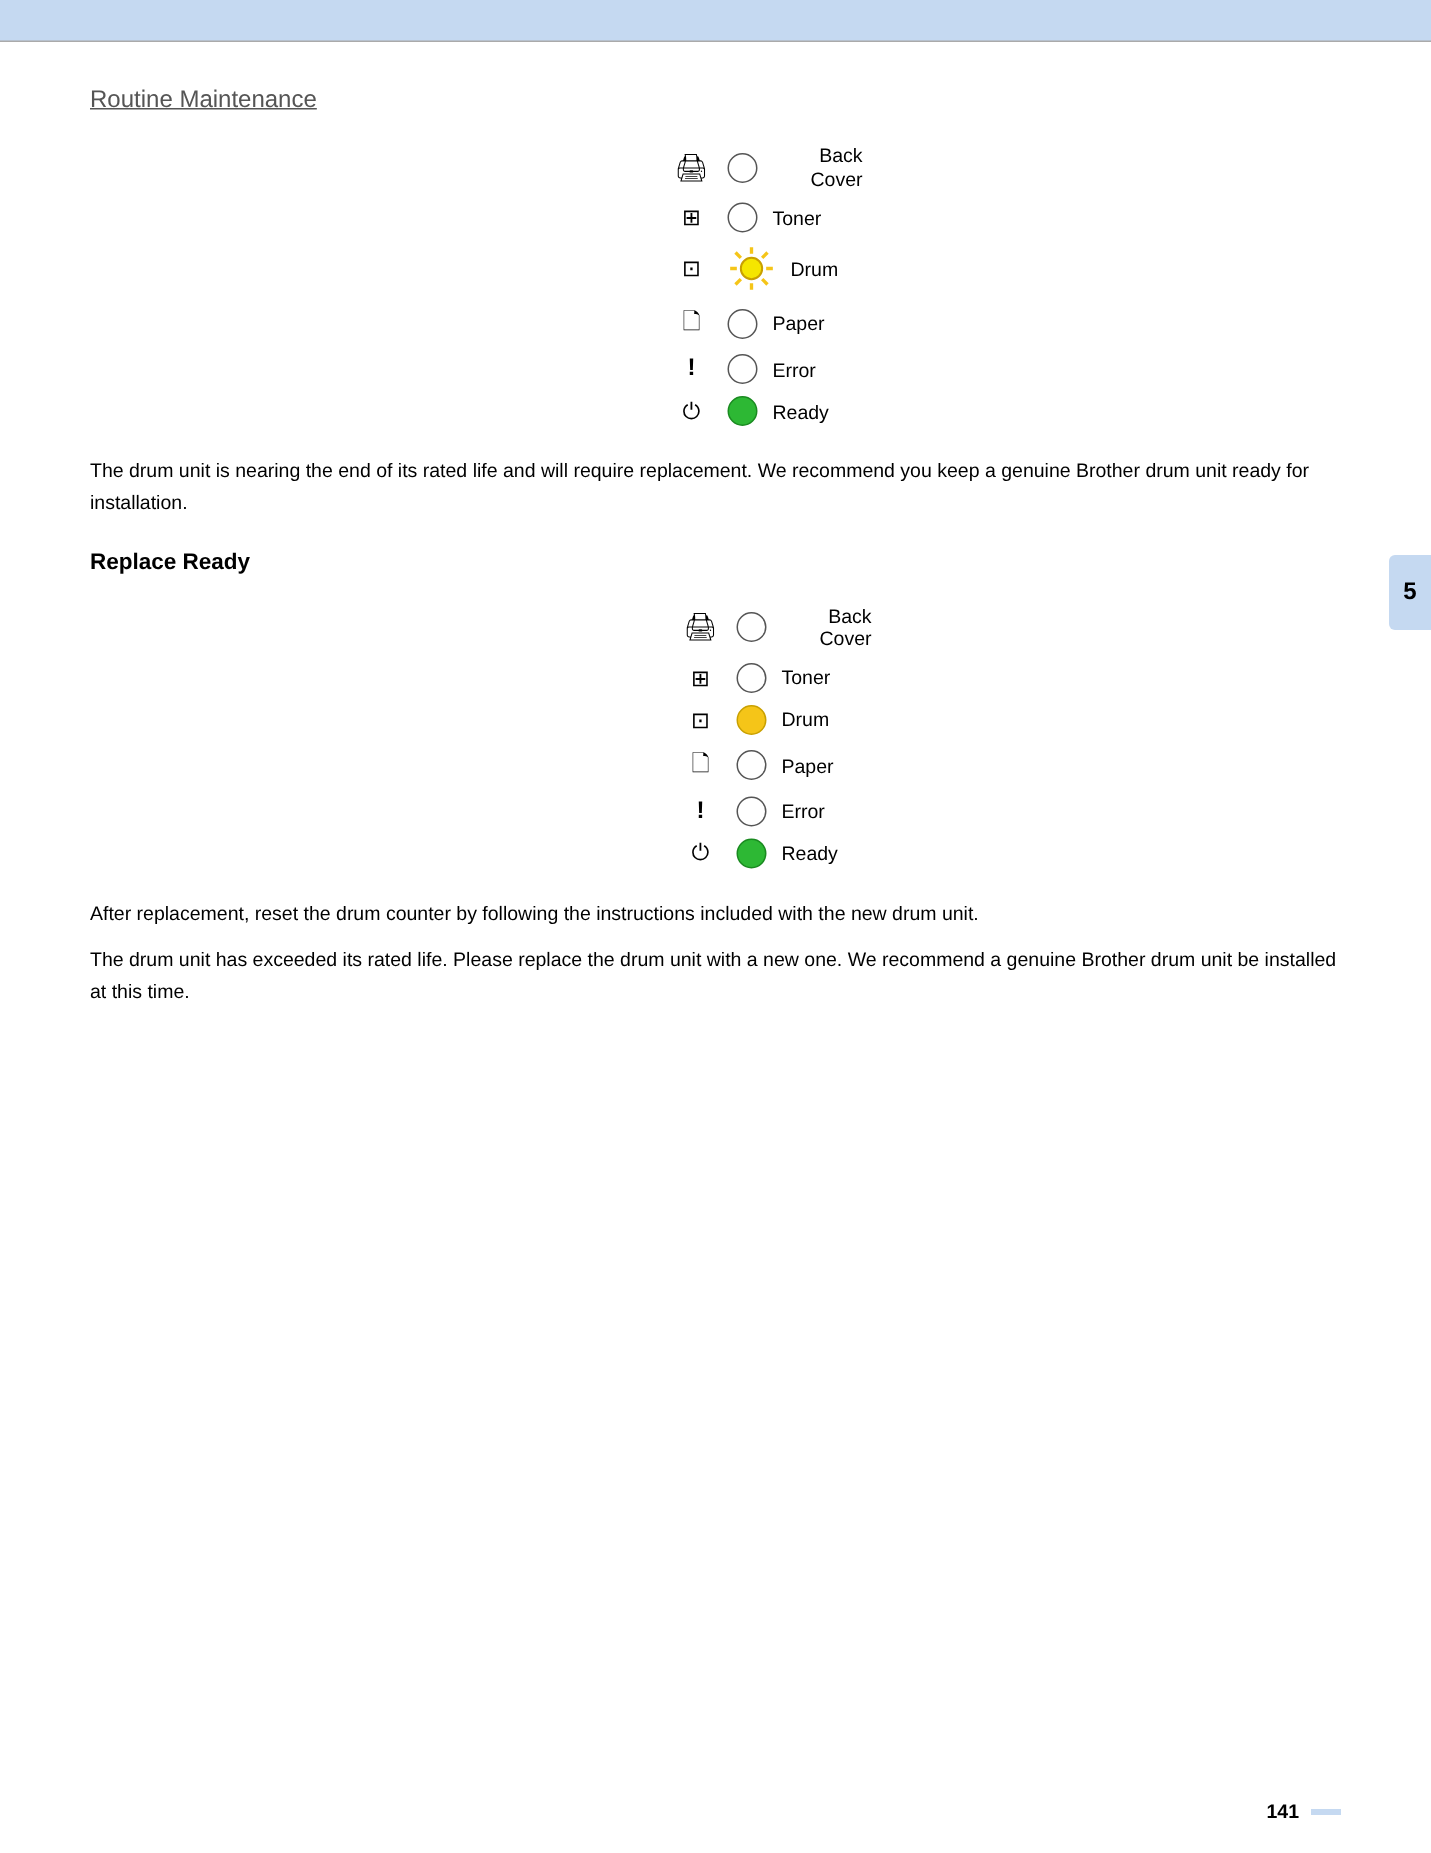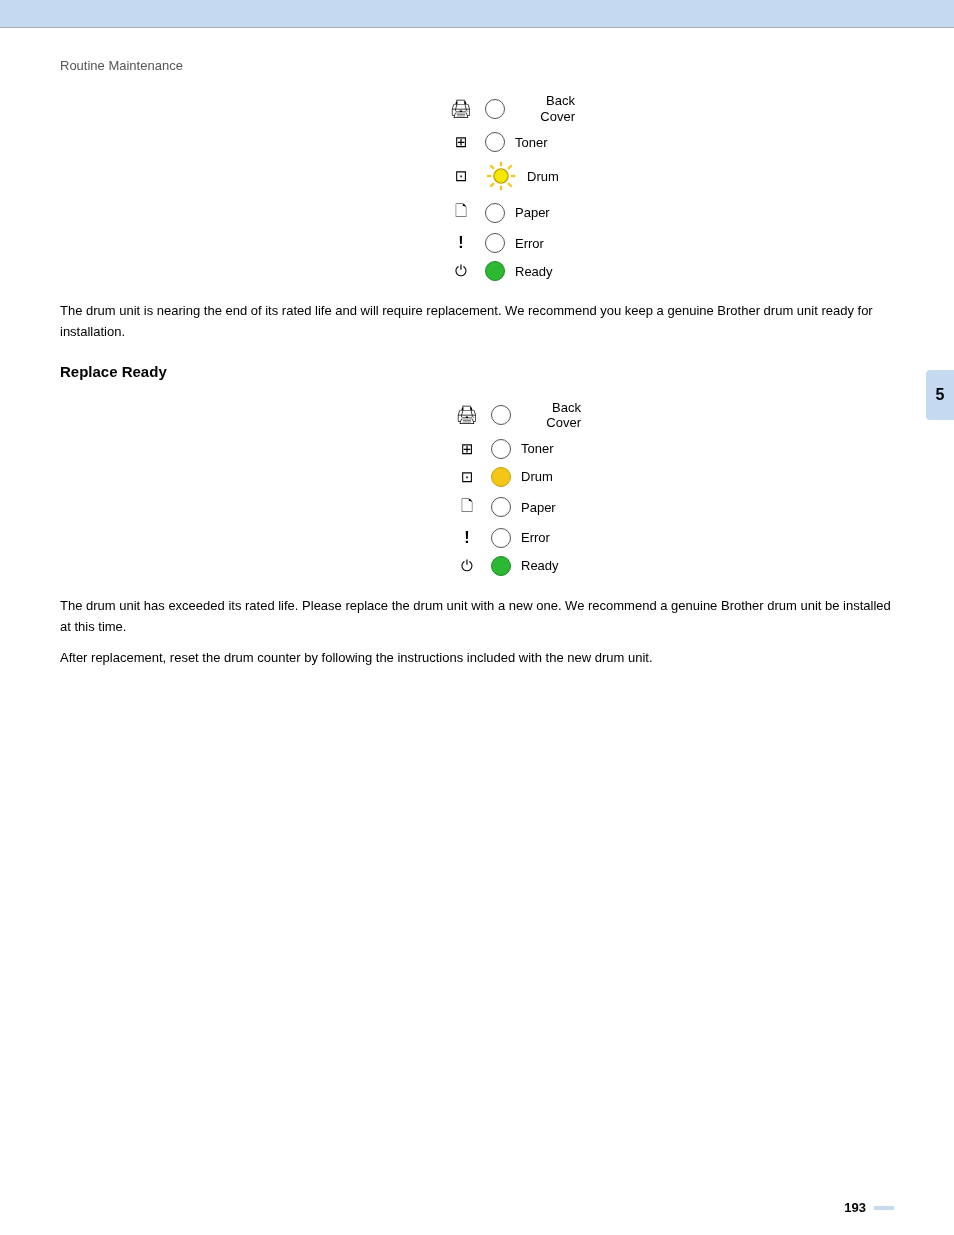--- a/index.html
+++ b/index.html
@@ -37,23 +37,24 @@
       color: #000;
       border-radius: 4px 0 0 4px;
     }
 
     
     .content {
       padding: 30px 60px 40px 60px;
     }
 
     .breadcrumb {
-      font-size: 13px;
+      font-size: 16px;
       color: #555;
       margin-bottom: 20px;
+      text-decoration: underline;
     }
 
     .section-title {
       font-size: 15px;
       font-weight: bold;
       margin-bottom: 20px;
     }
 
     
     .led-diagram {
@@ -299,23 +300,23 @@
 
         <div class="led-row">
           <div class="led-icon power-icon">⏻</div>
           <div class="led-indicator green"></div>
           <div class="led-label">Ready</div>
         </div>
 
       </div>
     </div>
 
+    <p class="paragraph-text">After replacement, reset the drum counter by following the instructions included with the new drum unit.</p>
     <p class="paragraph-text">The drum unit has exceeded its rated life. Please replace the drum unit with a new one. We recommend a genuine Brother drum unit be installed at this time.</p>
-    <p class="paragraph-text">After replacement, reset the drum counter by following the instructions included with the new drum unit.</p>
 
   </div>
 
 </div>
 
 <div class="page-number-bar">
-  <span class="page-number">193</span>
+  <span class="page-number">141</span>
   <div class="page-number-box" style="background:#c5d9f1;padding:2px 10px;"></div>
 </div>
 
 </body></html>

